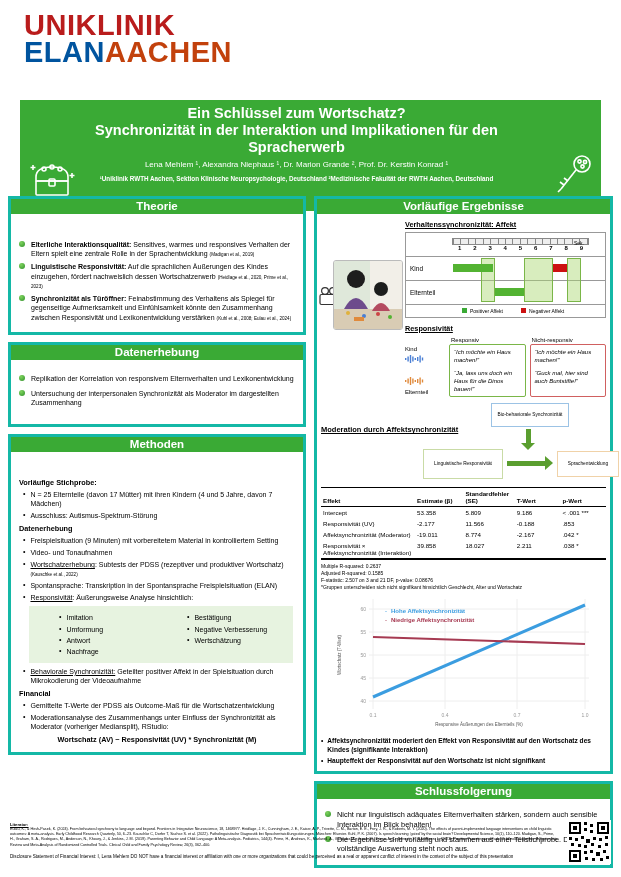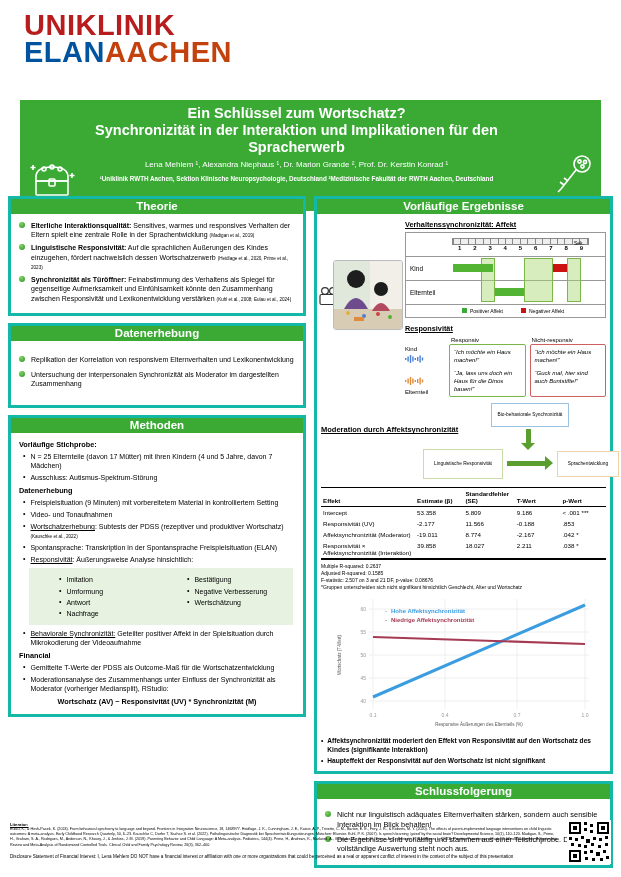--- a/index.html
+++ b/index.html
@@ -25,21 +25,21 @@
   .banner .affil { font-size:6.3px; font-weight:bold; margin-top:6px; }
   .banner-icon { position:absolute; }
   .chest { left:8px; bottom:6px; }
   .key { right:6px; bottom:8px; }
   
   .main { position:absolute; top:196px; left:8px; width:605px; display:flex; gap:8px; }
   .col-left { width:298px; }
   .col-right { width:299px; }
   .section { border:3px solid #14b8a6; margin-bottom:7px; background:#fff; }
   .sec-head { background:#3aaa35; color:#fff; font-weight:bold; font-size:11.5px; text-align:center; padding:1px 0 2px 0; }
-  .sec-body { padding:3px 8px 6px 8px; }
+  .sec-body { padding:22px 8px 6px 8px; }
   
   .gb { display:flex; gap:6px; margin:4px 0; font-size:7px; line-height:1.32; }
   .gb .dot { flex:0 0 auto; width:6px; height:6px; border-radius:50%; margin-top:1px;
     background:radial-gradient(circle at 35% 30%, #7fd45e, #2f8f2a); }
   .lead { font-weight:bold; }
   .cite { font-size:4.6px; }
   
   .m-sub { font-weight:bold; font-size:7.3px; margin:4px 0 2px 0; }
   .mb { display:flex; gap:5px; margin:3px 0 3px 4px; font-size:7px; line-height:1.3; }
   .mb .mdot { flex:0 0 auto; font-size:7px; line-height:1.2; }

